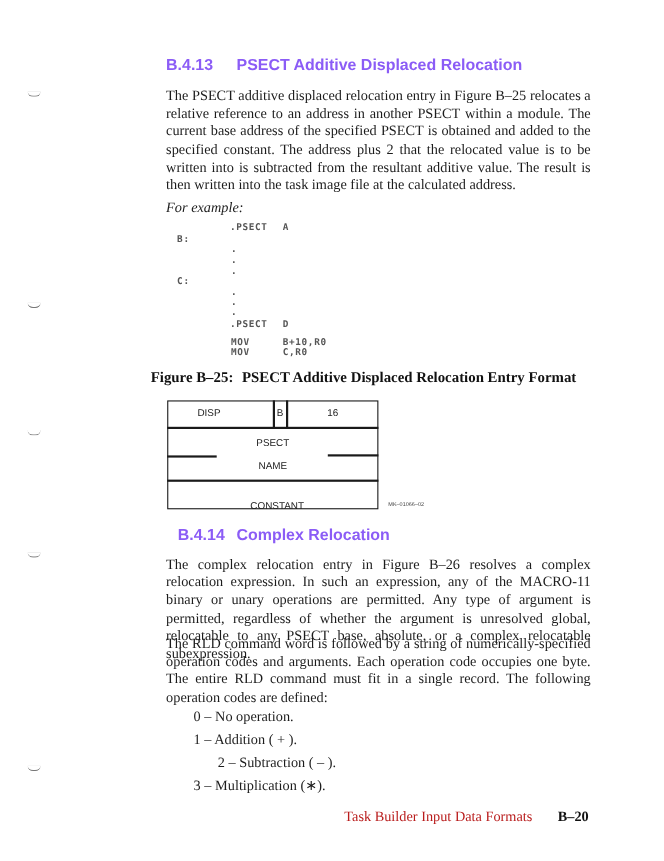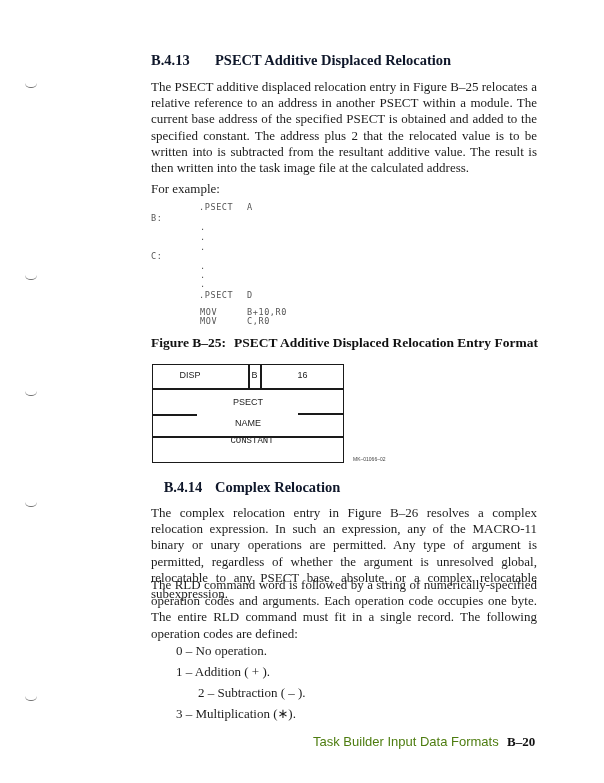--- a/index.html
+++ b/index.html
@@ -1,90 +1,90 @@
 <!DOCTYPE html>
 <html><head>
   <meta charset="utf-8">
   <style>
     html, body { margin: 0; padding: 0; background: #ffffff; }
     body { width: 604px; height: 783px; position: relative; overflow: hidden; color: #1a1a1a; }
     .abs { position: absolute; }
-    .h2 { font-family: Liberation Serif, serif; font-weight: bold; font-size: 14.5px; color: #0f172a; }
+    .h2 { font-family: Liberation Sans, sans-serif; font-weight: bold; font-size: 14.5px; color: #8b5cf6; }
     .h2 .num { display: inline-block; width: 64px; }
     .para { font-family: "Liberation Serif", serif; font-size: 13px; line-height: 16.2px; text-align: justify; text-align-last: left; color: #1c1c1c; width: 386px; }
     .code { font-family: "DejaVu Sans Mono", monospace; font-size: 8.5px; color: #555; letter-spacing: 0.6px; }
     .fig-caption { font-family: "Liberation Serif", serif; font-weight: bold; font-size: 13.5px; color: #111; }
     .box { position: absolute; border: 1.5px solid #1a1a1a; box-sizing: border-box; }
     .line { position: absolute; background: #1a1a1a; }
     .cell-text { position: absolute; font-family: "Liberation Sans", sans-serif; font-size: 9px; color: #222; text-align: center; }
     .mk { font-family: "Liberation Sans", sans-serif; font-size: 5px; color: #444; }
     .list-item { font-family: "Liberation Serif", serif; font-size: 13px; color: #1c1c1c; }
-    .footer { font-family: Liberation Sans, sans-serif; font-size: 13px; color: #4d7c0f; }
+    .footer { font-family: Liberation Serif, serif; font-size: 13px; color: #b91c1c; }
     .footer-num { font-family: "Liberation Serif", serif; font-weight: bold; font-size: 13px; color: #111; }
     .margin-mark { position: absolute; width: 12px; height: 4px; border-bottom: 1px solid #777; border-radius: 0 0 8px 8px; }
   </style>
 </head>
 <body>
 
 <div class="margin-mark" style="left:25px; top:83px;"></div>
 <div class="margin-mark" style="left:25px; top:275px;"></div>
 <div class="margin-mark" style="left:25px; top:391px;"></div>
 <div class="margin-mark" style="left:25px; top:502px;"></div>
 <div class="margin-mark" style="left:25px; top:696px;"></div>
 
 <div class="abs h2" style="left:151px; top:52px;">
   <span class="num">B.4.13</span><span>PSECT Additive Displaced Relocation</span>
 </div>
 
 <div class="abs para" style="left:151px; top:79px;">The PSECT additive displaced relocation entry in Figure B–25 relocates a relative reference to an address in another PSECT within a module. The current base address of the specified PSECT is obtained and added to the specified constant. The address plus 2 that the relocated value is to be written into is subtracted from the resultant additive value. The result is then written into the task image file at the calculated address.</div>
 
-<div class="abs para" style="left:151px; top:181px;">For example:</div>
+<div class="abs para" style="left:151px; top:181px;font-style:italic;">For example:</div>
 
-<div class="abs code" style="left:151px; top:202px; width:200px;">
+<div class="abs code" style="left:161px; top:202px; width:200px;font-weight:bold;">
   <div style="position:relative; height:130px;">
     <span class="abs" style="left:48px; top:0px;">.PSECT</span>
     <span class="abs" style="left:96px; top:0px;">A</span>
     <span class="abs" style="left:0px; top:11px;">B:</span>
     <span class="abs" style="left:49px; top:20px;">.</span>
     <span class="abs" style="left:49px; top:30px;">.</span>
     <span class="abs" style="left:49px; top:40px;">.</span>
     <span class="abs" style="left:0px; top:49px;">C:</span>
     <span class="abs" style="left:49px; top:59px;">.</span>
     <span class="abs" style="left:49px; top:68px;">.</span>
     <span class="abs" style="left:49px; top:77px;">.</span>
     <span class="abs" style="left:48px; top:88px;">.PSECT</span>
     <span class="abs" style="left:96px; top:88px;">D</span>
     <span class="abs" style="left:49px; top:105px;">MOV</span>
     <span class="abs" style="left:96px; top:105px;">B+10,R0</span>
     <span class="abs" style="left:49px; top:114px;">MOV</span>
     <span class="abs" style="left:96px; top:114px;">C,R0</span>
   </div>
 </div>
 
-<div class="abs fig-caption" style="left:151px; top:335px;">
+<div class="abs fig-caption" style="left:137px; top:335px;">
   <span style="display:inline-block; width:83px;">Figure B–25:</span><span>PSECT Additive Displaced Relocation Entry Format</span>
 </div>
 
 <div>
   <div class="box" style="left:152px; top:364px; width:192px; height:99px;"></div>
 
   <div class="line" style="left:248px; top:364px; width:1.5px; height:25px;"></div>
   <div class="line" style="left:260px; top:364px; width:1.5px; height:25px;"></div>
 
   <div class="line" style="left:152px; top:388px; width:192px; height:1.5px;"></div>
   <div class="line" style="left:152px; top:414px; width:45px; height:1.5px;"></div>
   <div class="line" style="left:298px; top:413px; width:46px; height:1.5px;"></div>
   <div class="line" style="left:152px; top:436px; width:192px; height:1.5px;"></div>
 
   <div class="cell-text" style="left:152px; top:370px; width:76px;">DISP</div>
   <div class="cell-text" style="left:249px; top:370px; width:11px;">B</div>
   <div class="cell-text" style="left:261px; top:370px; width:83px;">16</div>
   <div class="cell-text" style="left:152px; top:397px; width:192px;">PSECT</div>
   <div class="cell-text" style="left:152px; top:418px; width:192px;">NAME</div>
-  <div class="cell-text" style="left:152px; top:436px; width:200px;font-family:Liberation Mono, monospace;">CONSTANT</div>
+  <div class="cell-text" style="left:152px; top:455px; width:200px;">CONSTANT</div>
 
   <div class="abs mk" style="left:353px; top:456px;">MK–01066–02</div>
 </div>
 
 <div class="abs h2" style="left:151px; top:479px;text-align:center;">
   <span class="num">B.4.14</span><span>Complex Relocation</span>
 </div>
 
 <div class="abs para" style="left:151px; top:505px;">The complex relocation entry in Figure B–26 resolves a complex relocation expression. In such an expression, any of the MACRO-11 binary or unary operations are permitted. Any type of argument is permitted, regardless of whether the argument is unresolved global, relocatable to any PSECT base, absolute, or a complex relocatable subexpression.</div>
 

